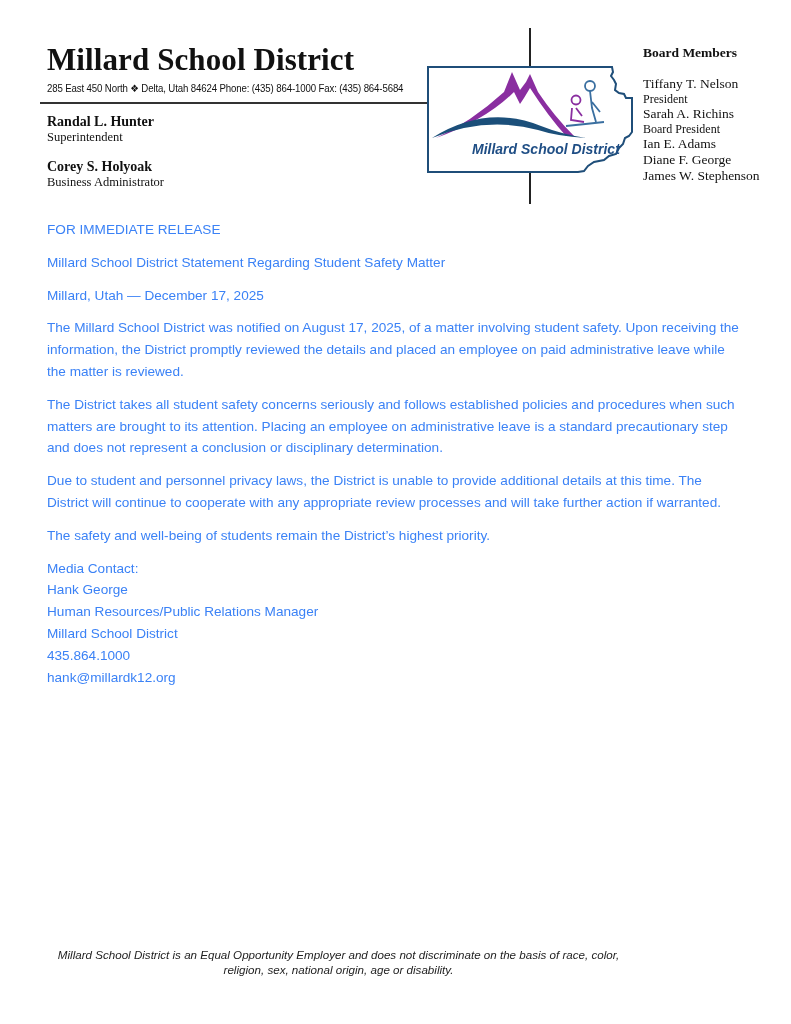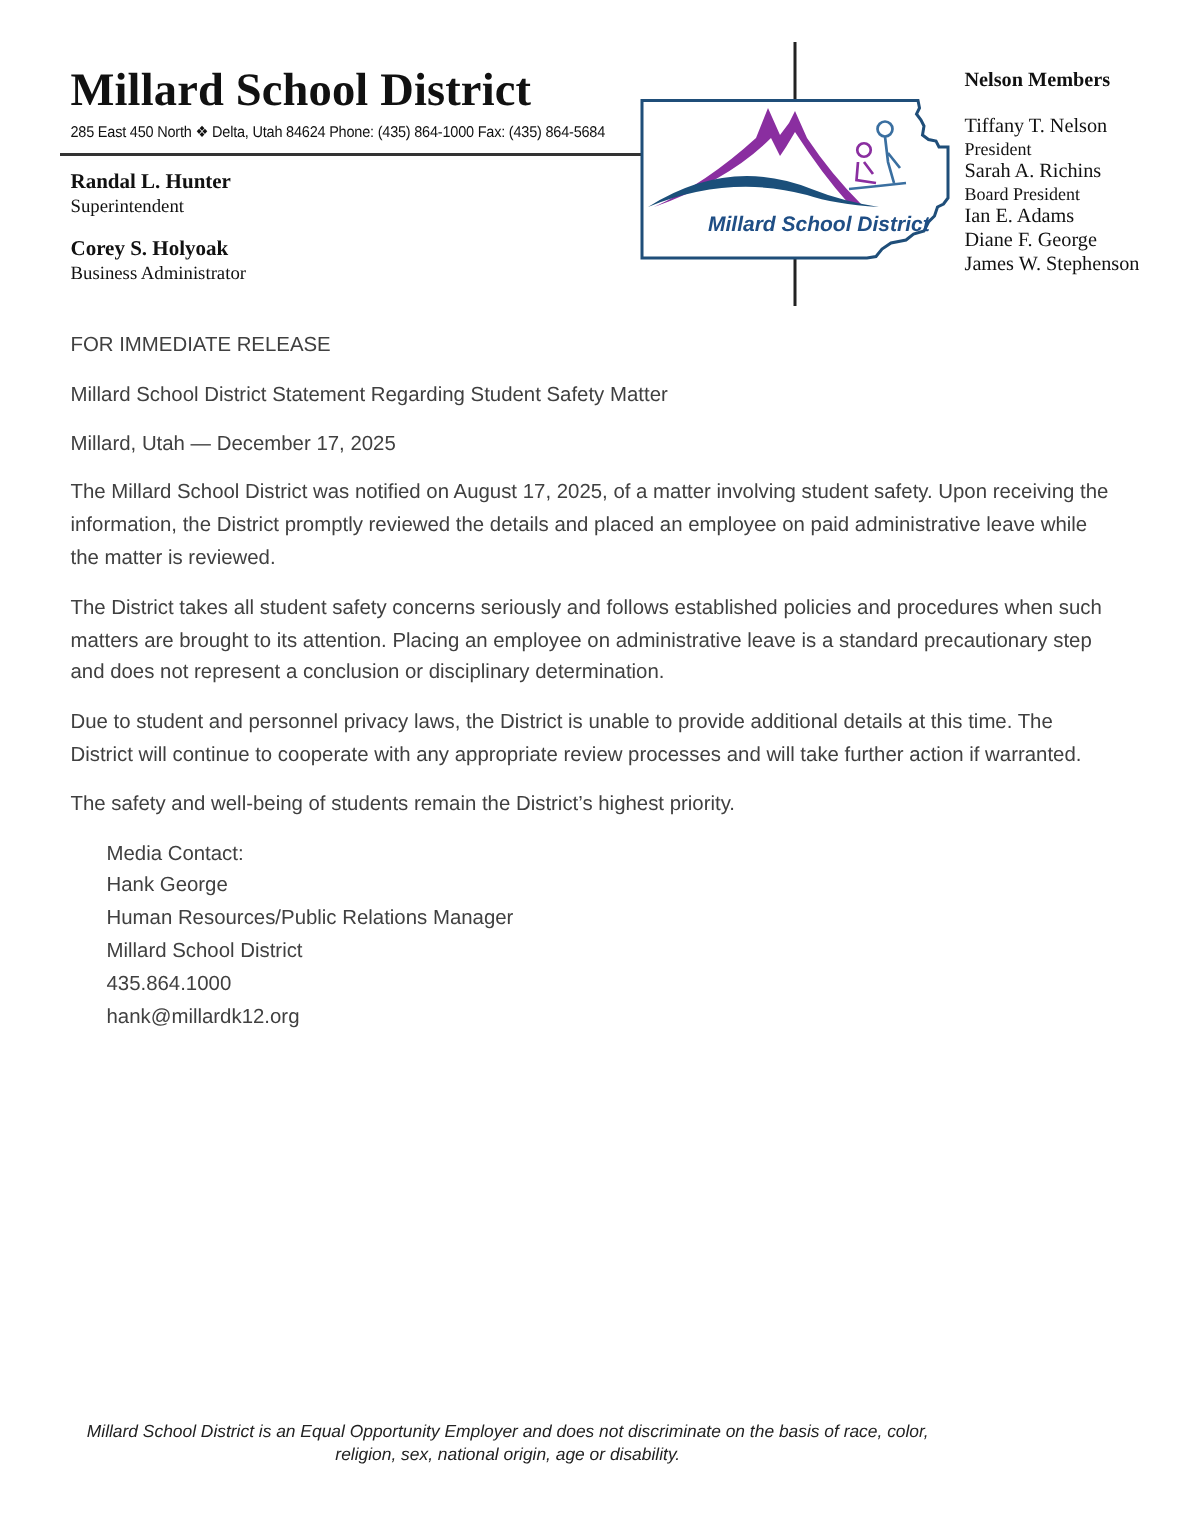--- a/index.html
+++ b/index.html
@@ -25,23 +25,23 @@
 
   #logo { position: absolute; left: 426px; top: 64px; width: 212px; height: 112px; }
 
   
   #board { position: absolute; left: 643px; top: 45px; }
   #board .heading { font-size: 13.5px; font-weight: bold; line-height: 16px; margin-bottom: 15px; }
   #board .bname { font-size: 13.5px; font-weight: normal; line-height: 16px; }
   #board .btitle { font-size: 12px; line-height: 14px; }
 
   
-  #body { position: absolute; left: 47px; top: 219px; width: 700px; font-size: 13.6px; line-height: 21.8px; color: #404040; }
+  #body { position: absolute; left: 47px; top: 219px; width: 700px; font-size: 13.6px; line-height: 21.8px; color: #3b82f6; }
   #body p { margin: 0 0 11px 0; }
-  #contact { margin-top: 0; margin-left: 24px; }
+  #contact { margin-top: 0; }
   #contact div { line-height: 21.8px; }
 
   #footer { position: absolute; left: 0; top: 947px; width: 677px; text-align: center; font-size: 11.6px; line-height: 15px; font-style: italic; color: #222; }
 </style>
 </head>
 <body>
 
 <div id="district-name" class="serif">Millard School District</div>
 <div id="address-line" class="sans">285 East 450 North ❖ Delta, Utah 84624 Phone: (435) 864-1000 Fax: (435) 864-5684</div>
 <div id="header-rule"></div>
@@ -66,21 +66,21 @@
     <circle cx="164" cy="22" r="5"></circle>
     <path d="M164,27 L166,44 L170,58 M166,38 L174,48"></path>
     <circle cx="150" cy="36" r="4.5" stroke="#8a2ea0"></circle>
     <path d="M146,44 L145,56 L158,58 M150,44 L156,52" stroke="#8a2ea0"></path>
     <path d="M140,62 Q160,60 178,58" stroke="#3a6fa0"></path>
   </g>
   <text x="46" y="90" font-family="Liberation Sans, DejaVu Sans, sans-serif" font-size="14" font-weight="bold" font-style="italic" fill="#1f4e85">Millard School District</text>
 </svg>
 
 <div id="board" class="serif">
-  <div class="heading">Nelson Members</div>
+  <div class="heading">Board Members</div>
   <div class="bname">Tiffany T. Nelson</div>
   <div class="btitle">President</div>
   <div class="bname">Sarah A. Richins</div>
   <div class="btitle">Board President</div>
   <div class="bname">Ian E. Adams</div>
   <div class="bname">Diane F. George</div>
   <div class="bname">James W. Stephenson</div>
 </div>
 
 <div id="body" class="sans">

